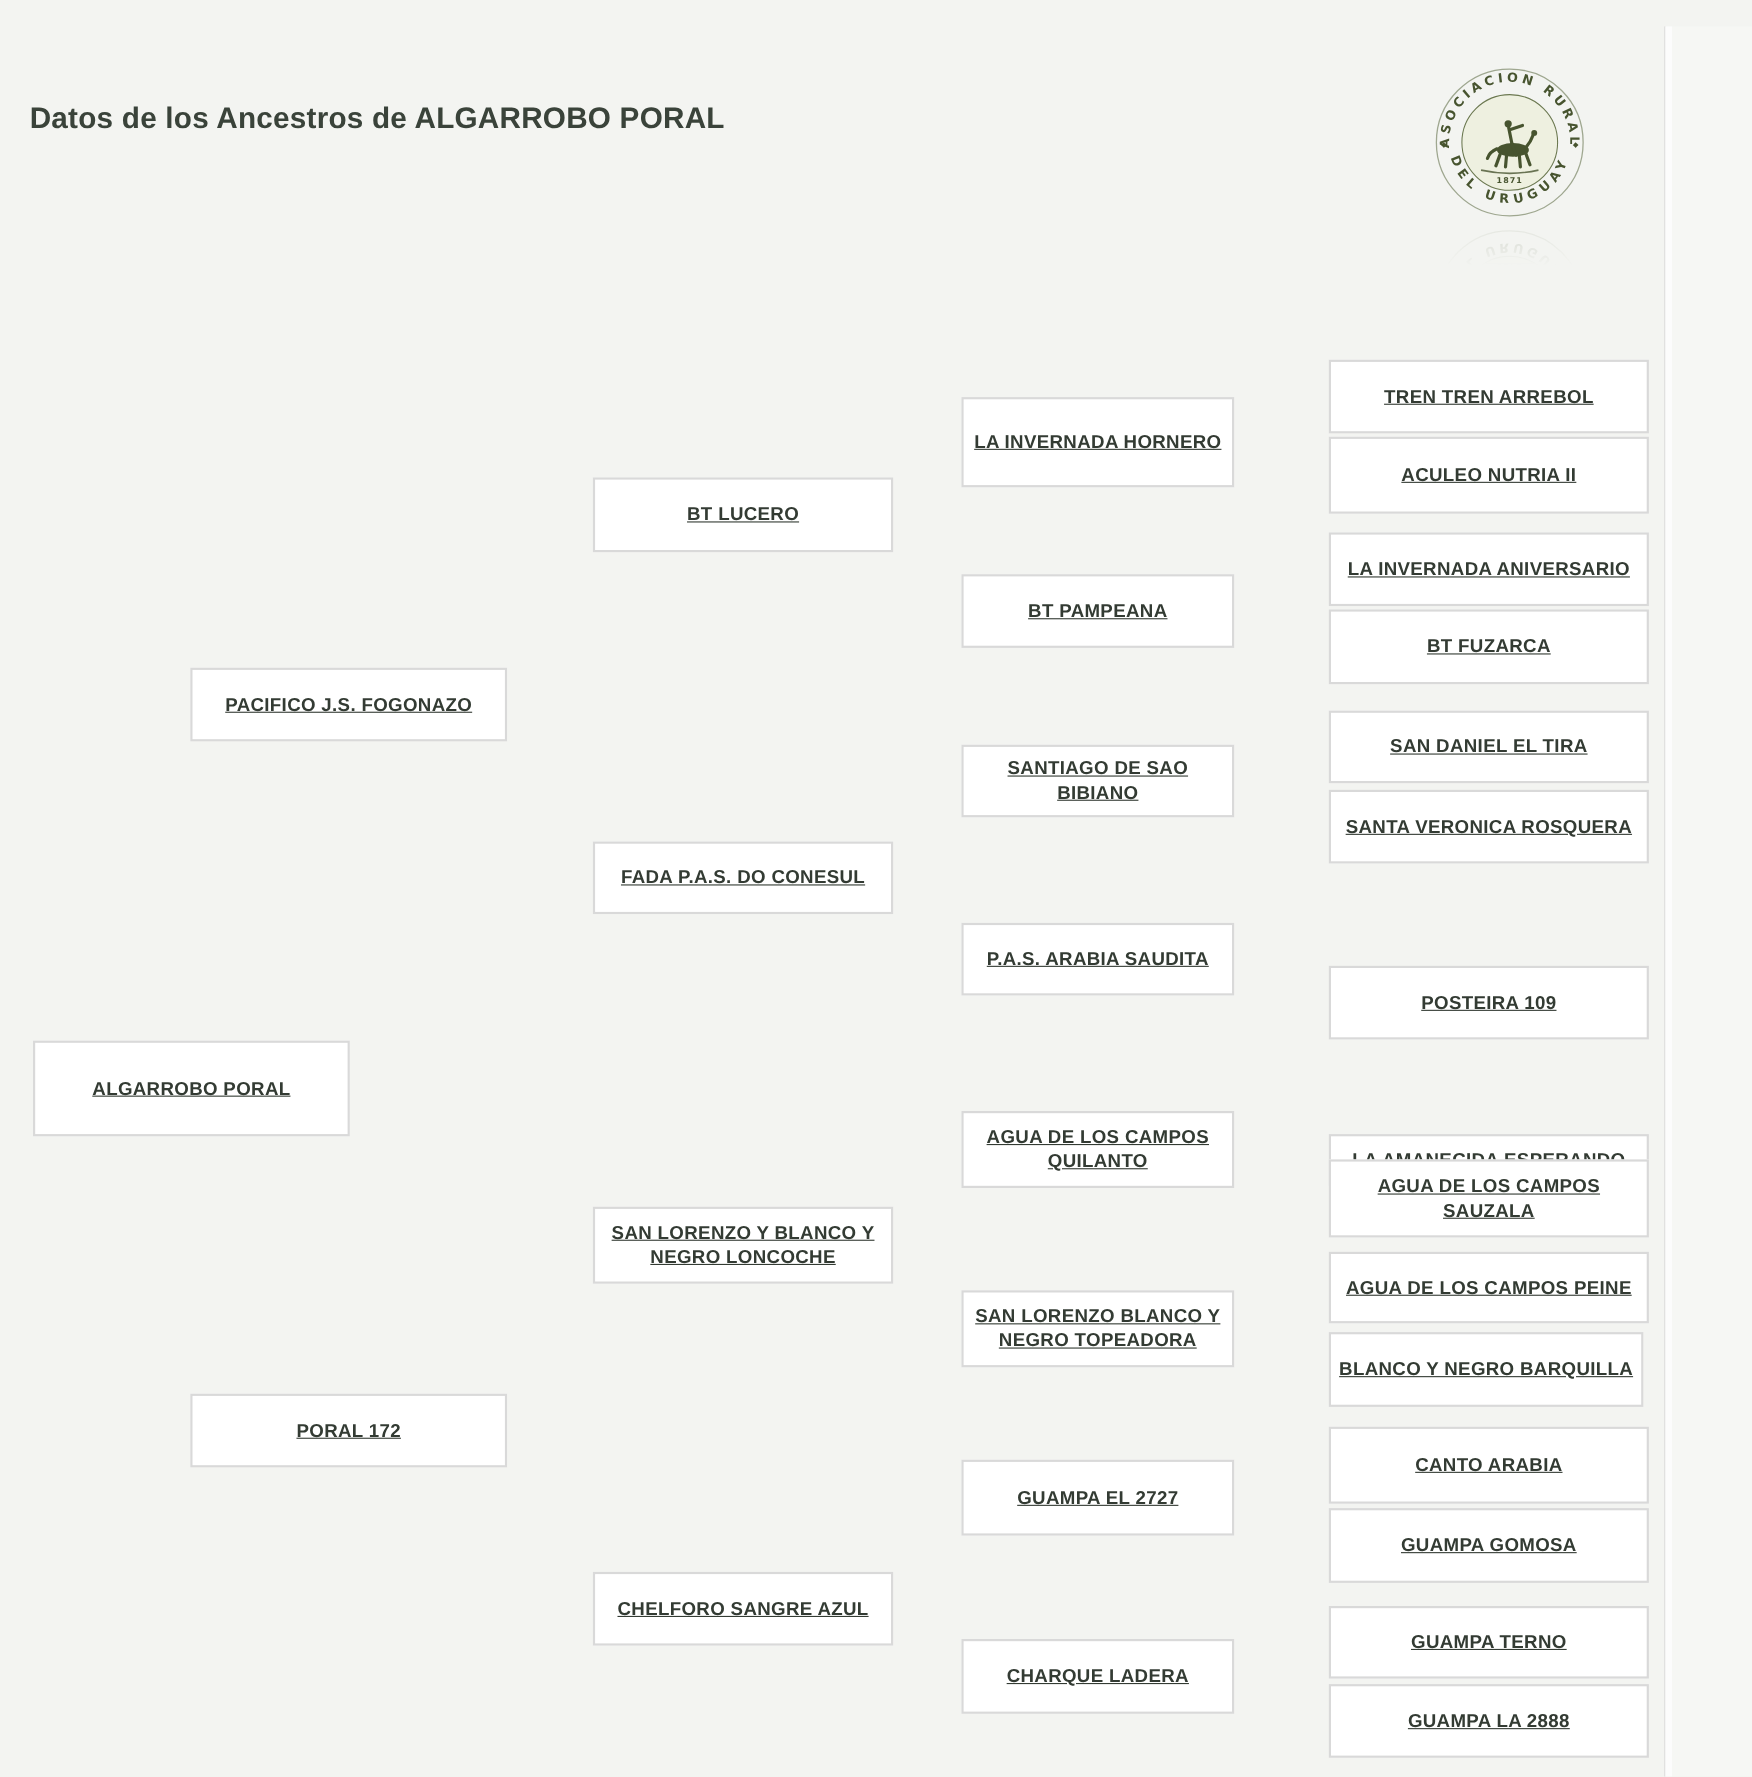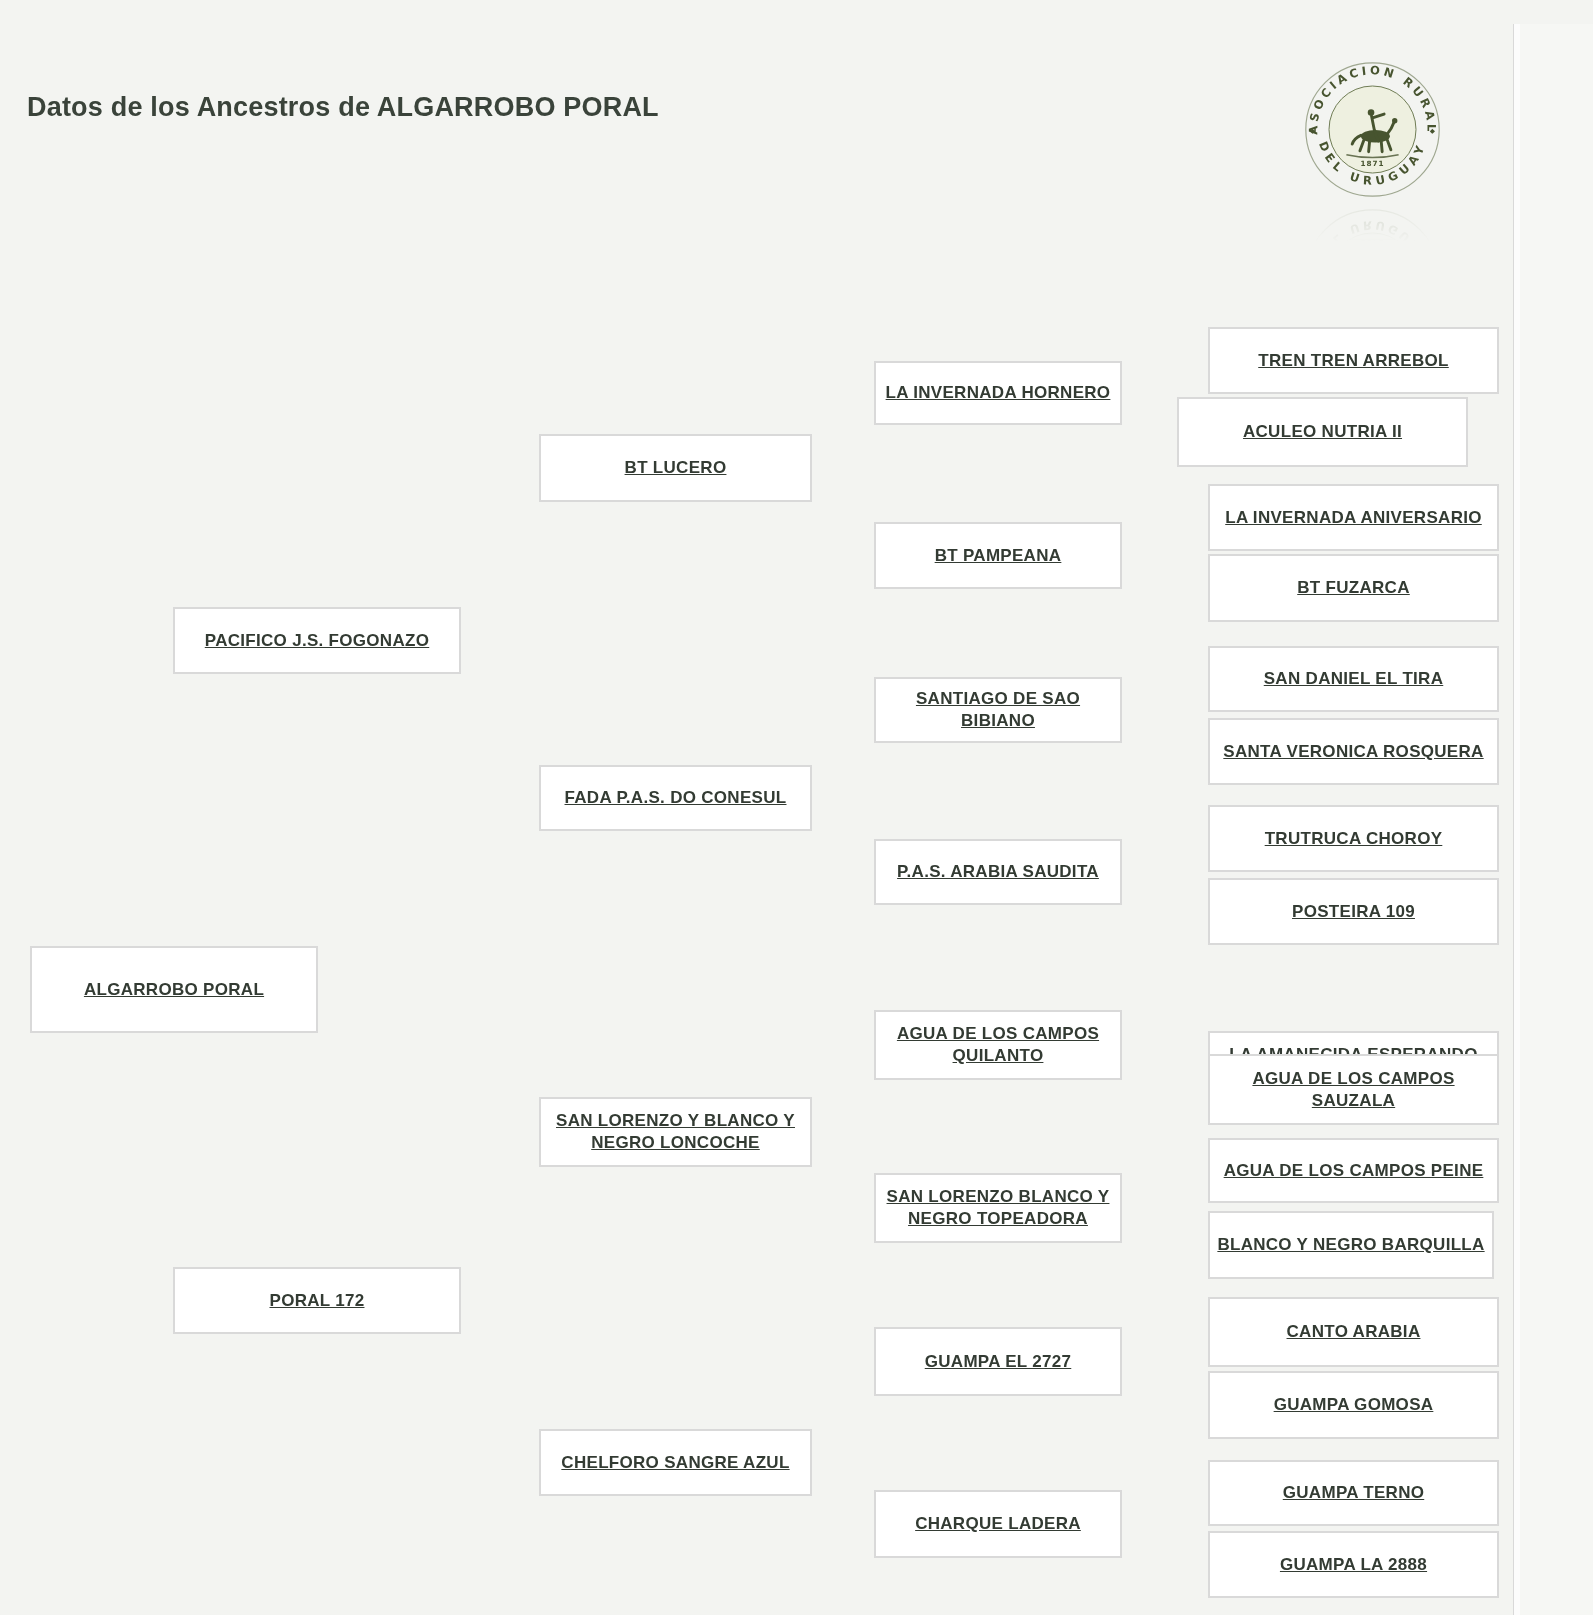--- a/index.html
+++ b/index.html
@@ -117,21 +117,21 @@
     <span>FADA P.A.S. DO CONESUL</span>
   </div>
   <div class="node" style="left:539px;top:1073px;width:273px;height:70px">
     <span>SAN LORENZO Y BLANCO Y
 NEGRO LONCOCHE</span>
   </div>
   <div class="node" style="left:539px;top:1405px;width:273px;height:67px">
     <span>CHELFORO SANGRE AZUL</span>
   </div>
 
-  <div class="node" style="left:874px;top:337px;width:248px;height:64px">
+  <div class="node" style="left:874px;top:337px;width:248px;height:82px">
     <span>LA INVERNADA HORNERO</span>
   </div>
   <div class="node" style="left:874px;top:498px;width:248px;height:67px">
     <span>BT PAMPEANA</span>
   </div>
   <div class="node" style="left:874px;top:653px;width:248px;height:66px">
     <span>SANTIAGO DE SAO BIBIANO</span>
   </div>
   <div class="node" style="left:874px;top:815px;width:248px;height:66px">
     <span>P.A.S. ARABIA SAUDITA</span>
@@ -147,37 +147,34 @@
   <div class="node" style="left:874px;top:1303px;width:248px;height:69px">
     <span>GUAMPA EL 2727</span>
   </div>
   <div class="node" style="left:874px;top:1466px;width:248px;height:68px">
     <span>CHARQUE LADERA</span>
   </div>
 
   <div class="node" style="left:1208px;top:303px;width:291px;height:67px">
     <span>TREN TREN ARREBOL</span>
   </div>
-  <div class="node" style="left:1177px;top:373px;width:291px;height:70px">
+  <div class="node" style="left:1208px;top:373px;width:291px;height:70px">
     <span>ACULEO NUTRIA II</span>
   </div>
   <div class="node" style="left:1208px;top:460px;width:291px;height:67px">
     <span>LA INVERNADA ANIVERSARIO</span>
   </div>
   <div class="node" style="left:1208px;top:530px;width:291px;height:68px">
     <span>BT FUZARCA</span>
   </div>
   <div class="node" style="left:1208px;top:622px;width:291px;height:66px">
     <span>SAN DANIEL EL TIRA</span>
   </div>
   <div class="node" style="left:1208px;top:694px;width:291px;height:67px">
     <span>SANTA VERONICA ROSQUERA</span>
-  </div>
-  <div class="node" style="left:1208px;top:781px;width:291px;height:67px">
-    <span>TRUTRUCA CHOROY</span>
   </div>
   <div class="node" style="left:1208px;top:854px;width:291px;height:67px">
     <span>POSTEIRA 109</span>
   </div>
   <div class="node" style="left:1208px;top:1007px;width:291px;height:47px">
     <span>LA AMANECIDA ESPERANDO</span>
   </div>
   <div class="node" style="left:1208px;top:1030px;width:291px;height:71px">
     <span>AGUA DE LOS CAMPOS
 SAUZALA</span>

